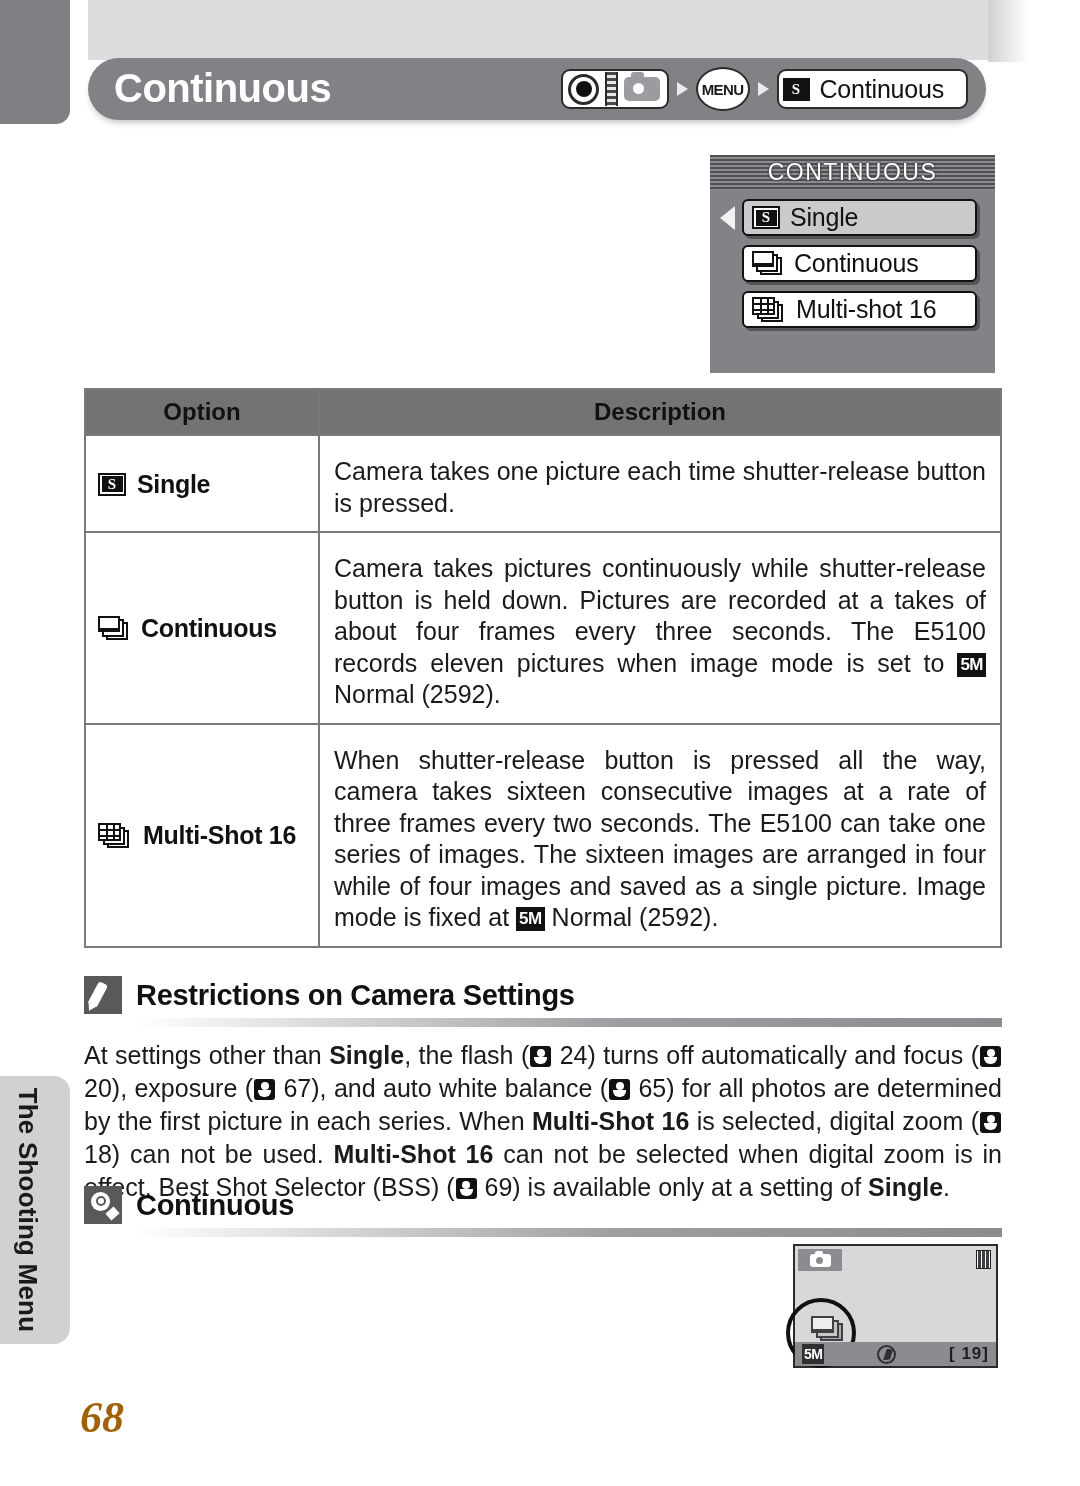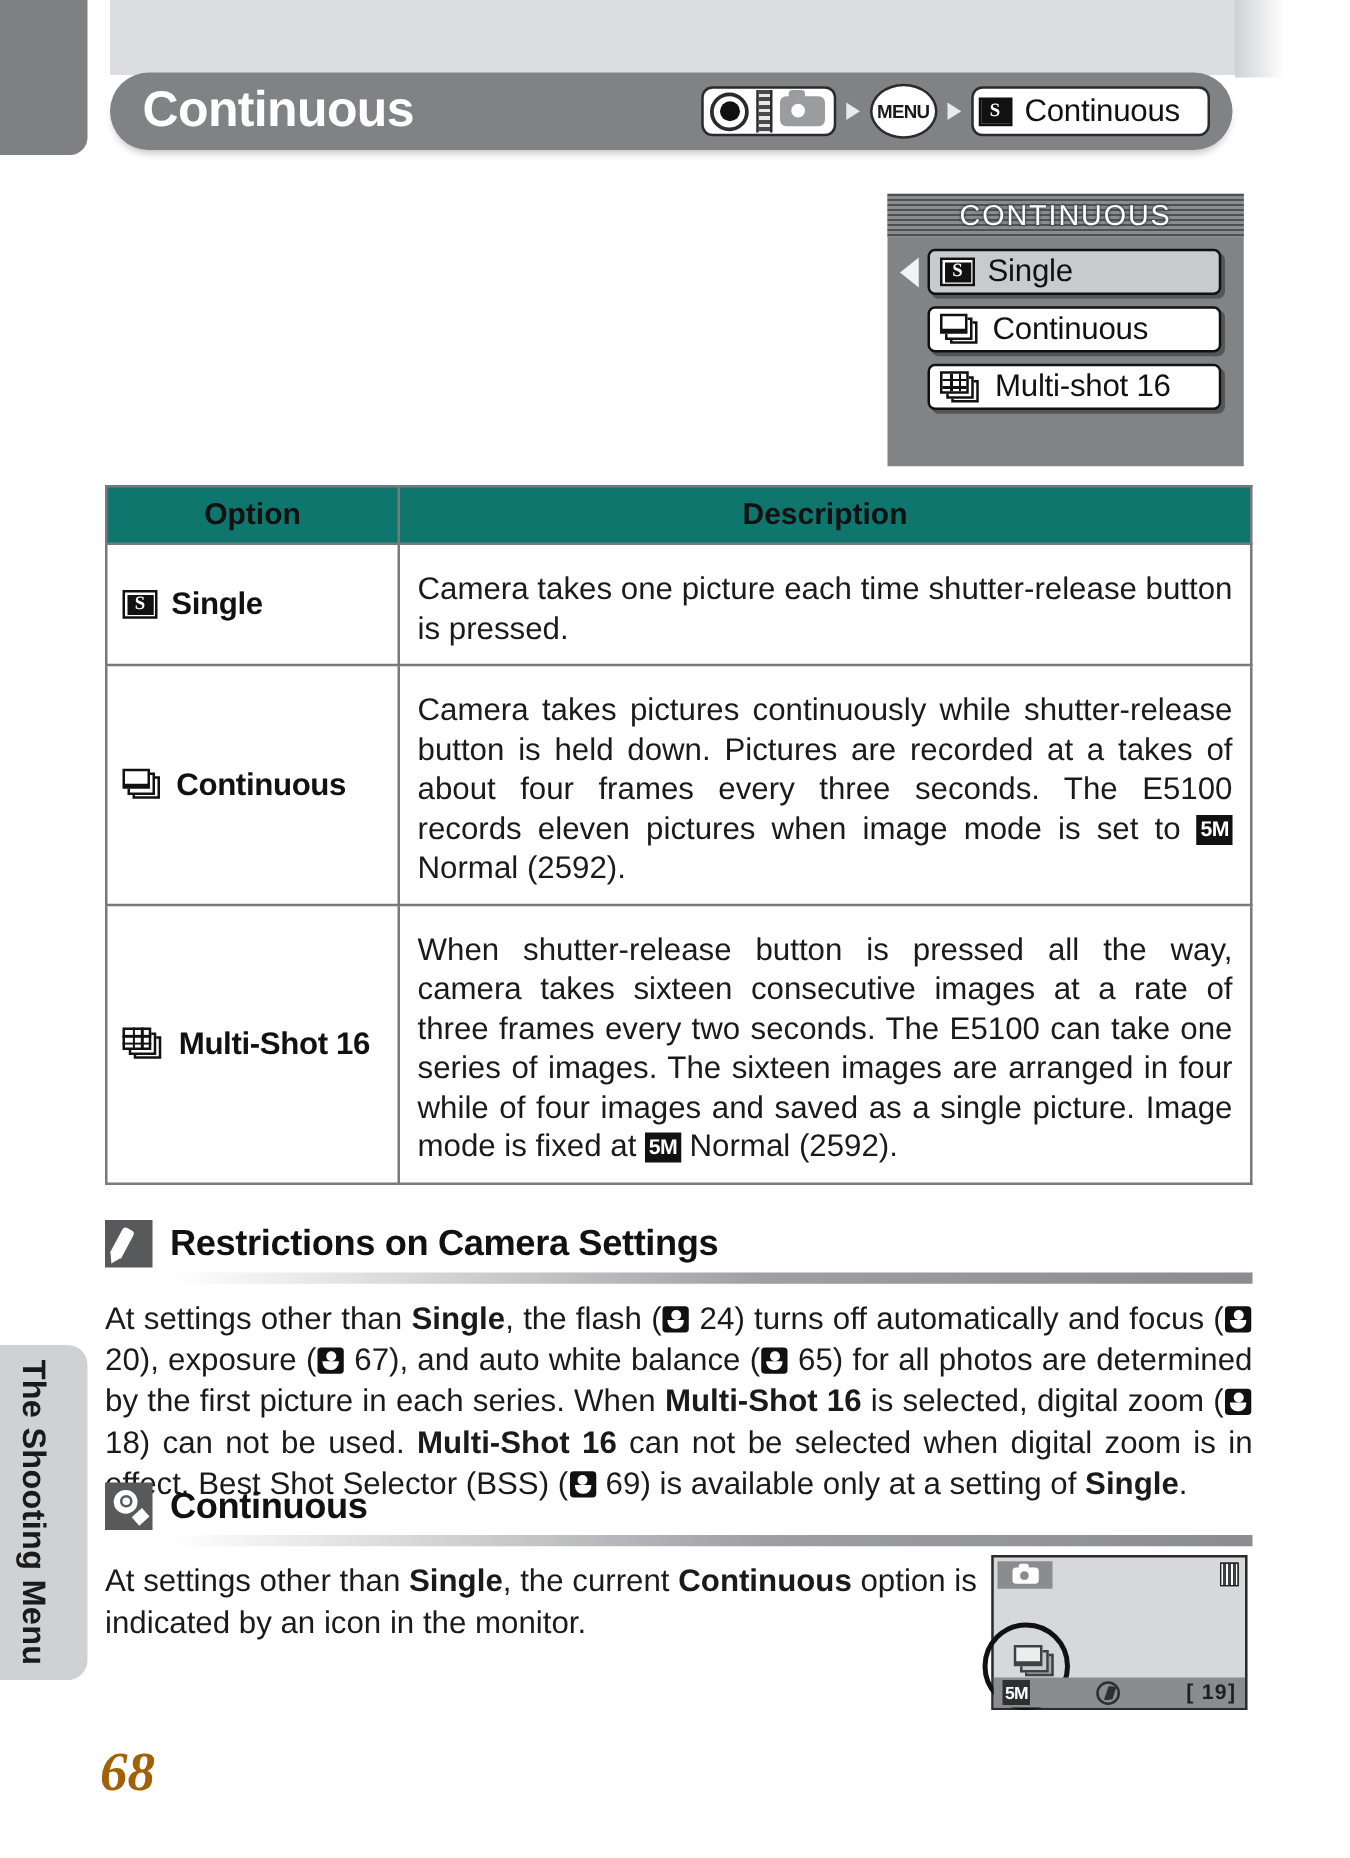--- a/index.html
+++ b/index.html
@@ -166,21 +166,21 @@
       linear-gradient(to bottom,transparent 4px,#111 4px 6px,transparent 6px,transparent 10px,#111 10px 12px,transparent 12px);
   }
 
   
   table.opt{
     position:absolute;left:84px;top:388px;width:918px;
     border-collapse:collapse;
   }
   table.opt th,table.opt td{border:2px solid #77797c;vertical-align:middle;}
   table.opt th{
-    background:#0f766e;font-size:24px;font-weight:700;color:#111;
+    background:#737373;font-size:24px;font-weight:700;color:#111;
     padding:8px 0;text-align:center;
   }
   table.opt td.col-opt{
     width:220px;padding:10px 0 10px 12px;font-size:25px;font-weight:700;color:#111;
     white-space:nowrap;
   }
   table.opt td.col-opt .nm{margin-left:11px;vertical-align:middle;letter-spacing:-.3px;}
   table.opt td.col-desc{
     padding:20px 14px 12px 14px;font-size:25px;line-height:31.5px;color:#1a1a1a;
     text-align:justify;text-justify:inter-word;
@@ -443,21 +443,20 @@
   <div class="sec" style="top:1186px;">
     <div class="sec-head">
       <div class="sec-icon">
           <div class="bulb">
             <i></i>
           </div>
         </div>
       <div class="sec-title">Continuous</div>
     </div>
     <div class="sec-rule"></div>
-    <div class="sec-body narrow">At settings other than <b>Single</b>, the current <b>Continuous</b> option is indicated by an icon in the monitor.</div>
   </div>
 
   <div class="monitor">
     <div class="mon-mode">
         <div class="g"></div>
       </div>
     <div class="mon-batt"></div>
     <div class="mon-circle"></div>
     <div class="mon-cont-ic">
         <i></i>

